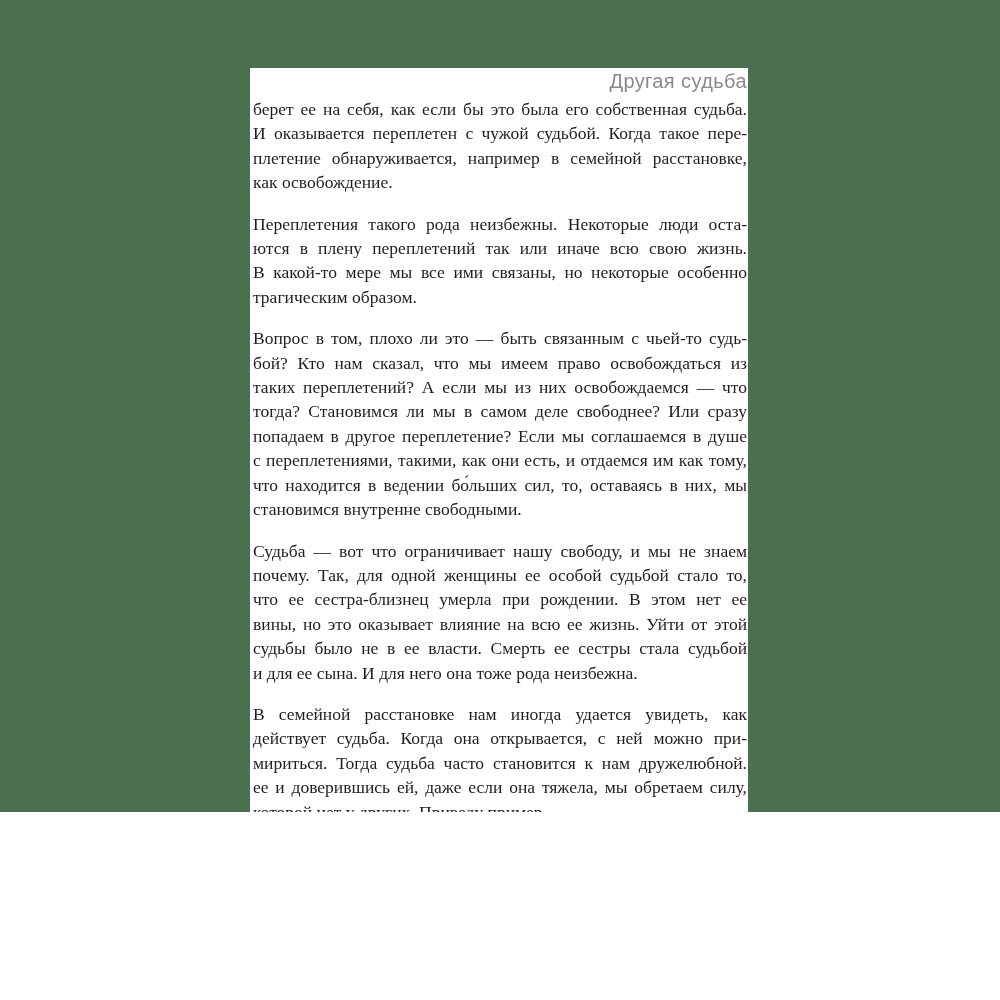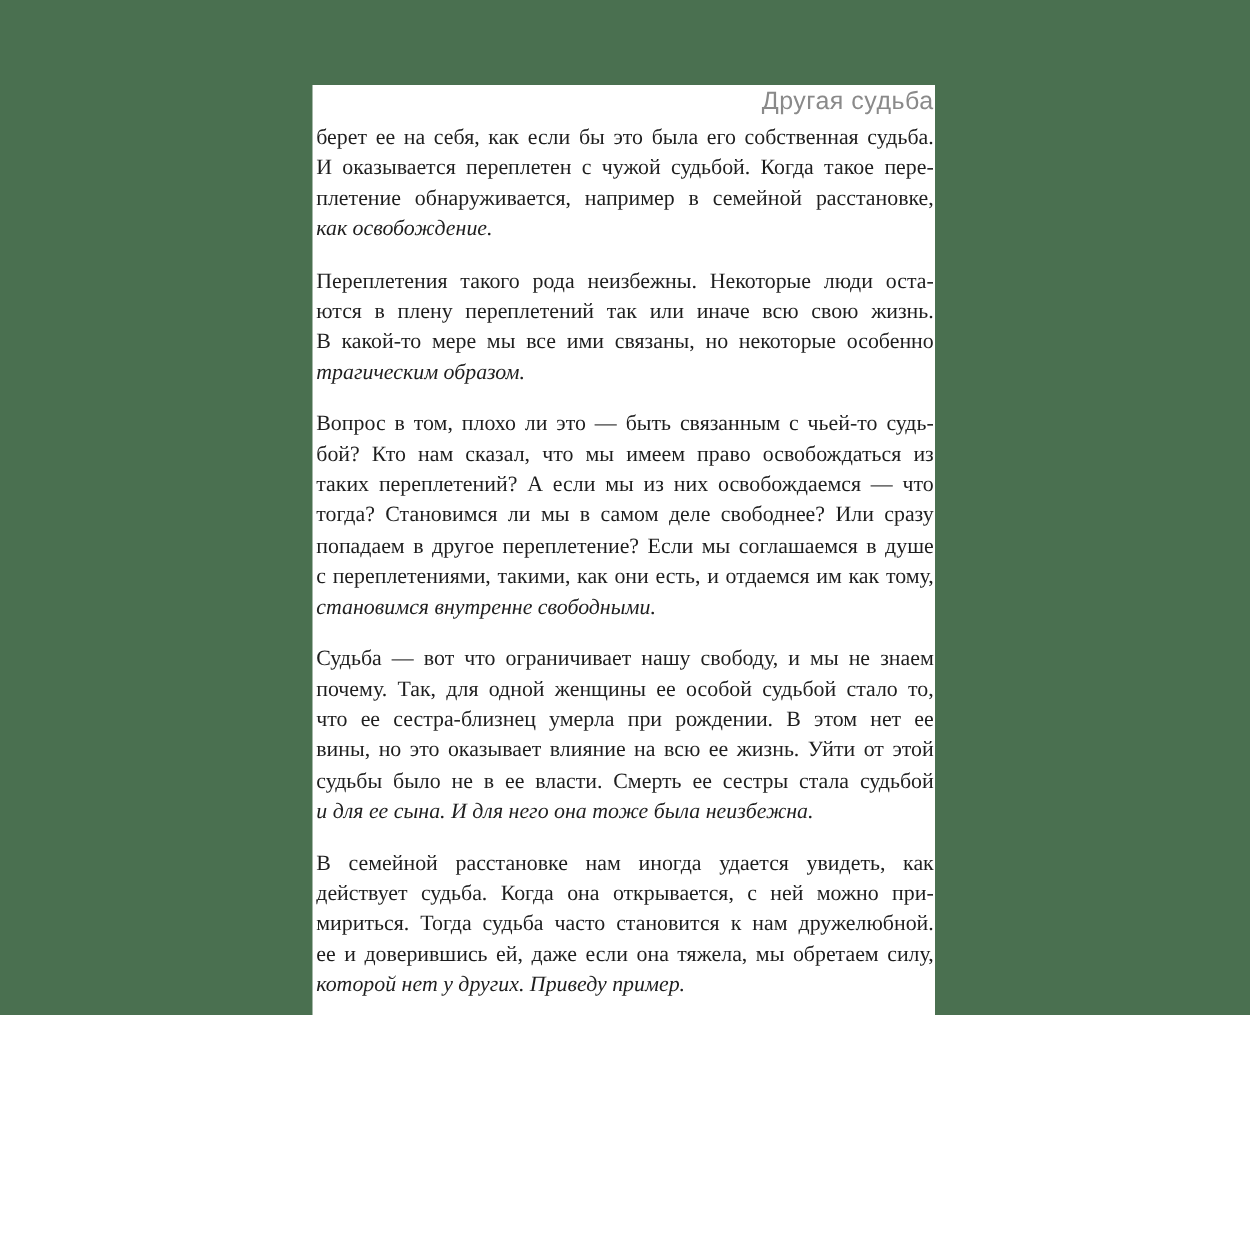--- a/index.html
+++ b/index.html
@@ -41,21 +41,20 @@
   }
   .paragraph { margin: 0 0 17px 0; }
   .line {
     text-align: justify;
     text-align-last: justify;
     white-space: normal;
   }
   .line.last {
     text-align: left;
     text-align-last: left;
-    font-style: italic;
   }
   #page-number {
     position: absolute;
     right: 1px;
     bottom: 1px;
     font-family: "Liberation Sans", sans-serif;
     font-size: 28px;
     line-height: 28px;
     color: var(--page-number, #6F6F6F);
   }
@@ -79,29 +78,30 @@
           <div class="line">В какой-то мере мы все ими связаны, но некоторые особенно</div>
           <div class="line last">трагическим образом.</div>
         </div>
         <div class="paragraph">
           <div class="line">Вопрос в том, плохо ли это — быть связанным с чьей-то судь-</div>
           <div class="line">бой? Кто нам сказал, что мы имеем право освобождаться из</div>
           <div class="line">таких переплетений? А если мы из них освобождаемся — что</div>
           <div class="line">тогда? Становимся ли мы в самом деле свободнее? Или сразу</div>
           <div class="line">попадаем в другое переплетение? Если мы соглашаемся в душе</div>
           <div class="line">с переплетениями, такими, как они есть, и отдаемся им как тому,</div>
+          <div class="line">что находится в ведении бо́льших сил, то, оставаясь в них, мы</div>
           <div class="line last">становимся внутренне свободными.</div>
         </div>
         <div class="paragraph">
           <div class="line">Судьба — вот что ограничивает нашу свободу, и мы не знаем</div>
           <div class="line">почему. Так, для одной женщины ее особой судьбой стало то,</div>
           <div class="line">что ее сестра-близнец умерла при рождении. В этом нет ее</div>
           <div class="line">вины, но это оказывает влияние на всю ее жизнь. Уйти от этой</div>
           <div class="line">судьбы было не в ее власти. Смерть ее сестры стала судьбой</div>
-          <div class="line last">и для ее сына. И для него она тоже была неизбежна.</div>
+          <div class="line last">и для ее сына. И для него она тоже рода неизбежна.</div>
         </div>
         <div class="paragraph">
           <div class="line">В семейной расстановке нам иногда удается увидеть, как</div>
           <div class="line">действует судьба. Когда она открывается, с ней можно при-</div>
           <div class="line">мириться. Тогда судьба часто становится к нам дружелюбной.</div>
           <div class="line">ее и доверившись ей, даже если она тяжела, мы обретаем силу,</div>
           <div class="line last">которой нет у других. Приведу пример.</div>
         </div>
       </div>
     <div id="page-number">31</div>

